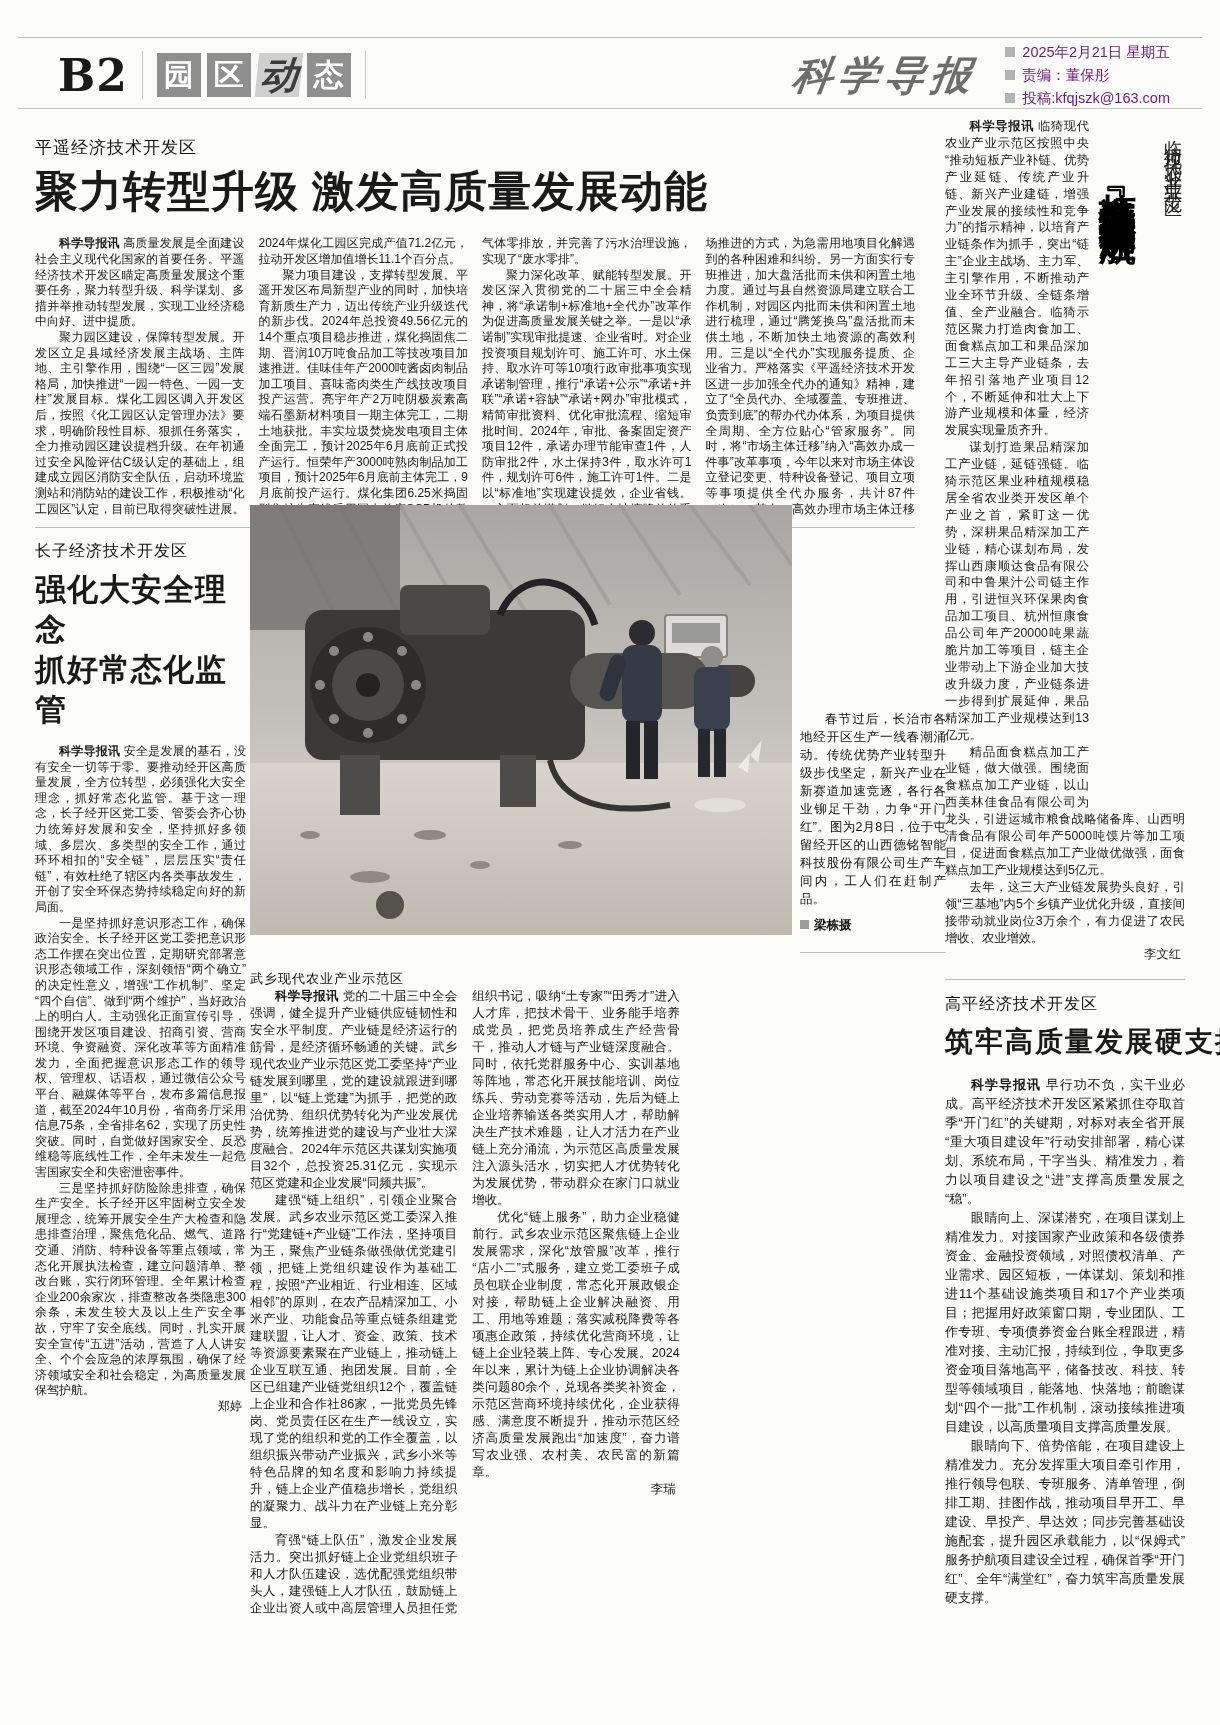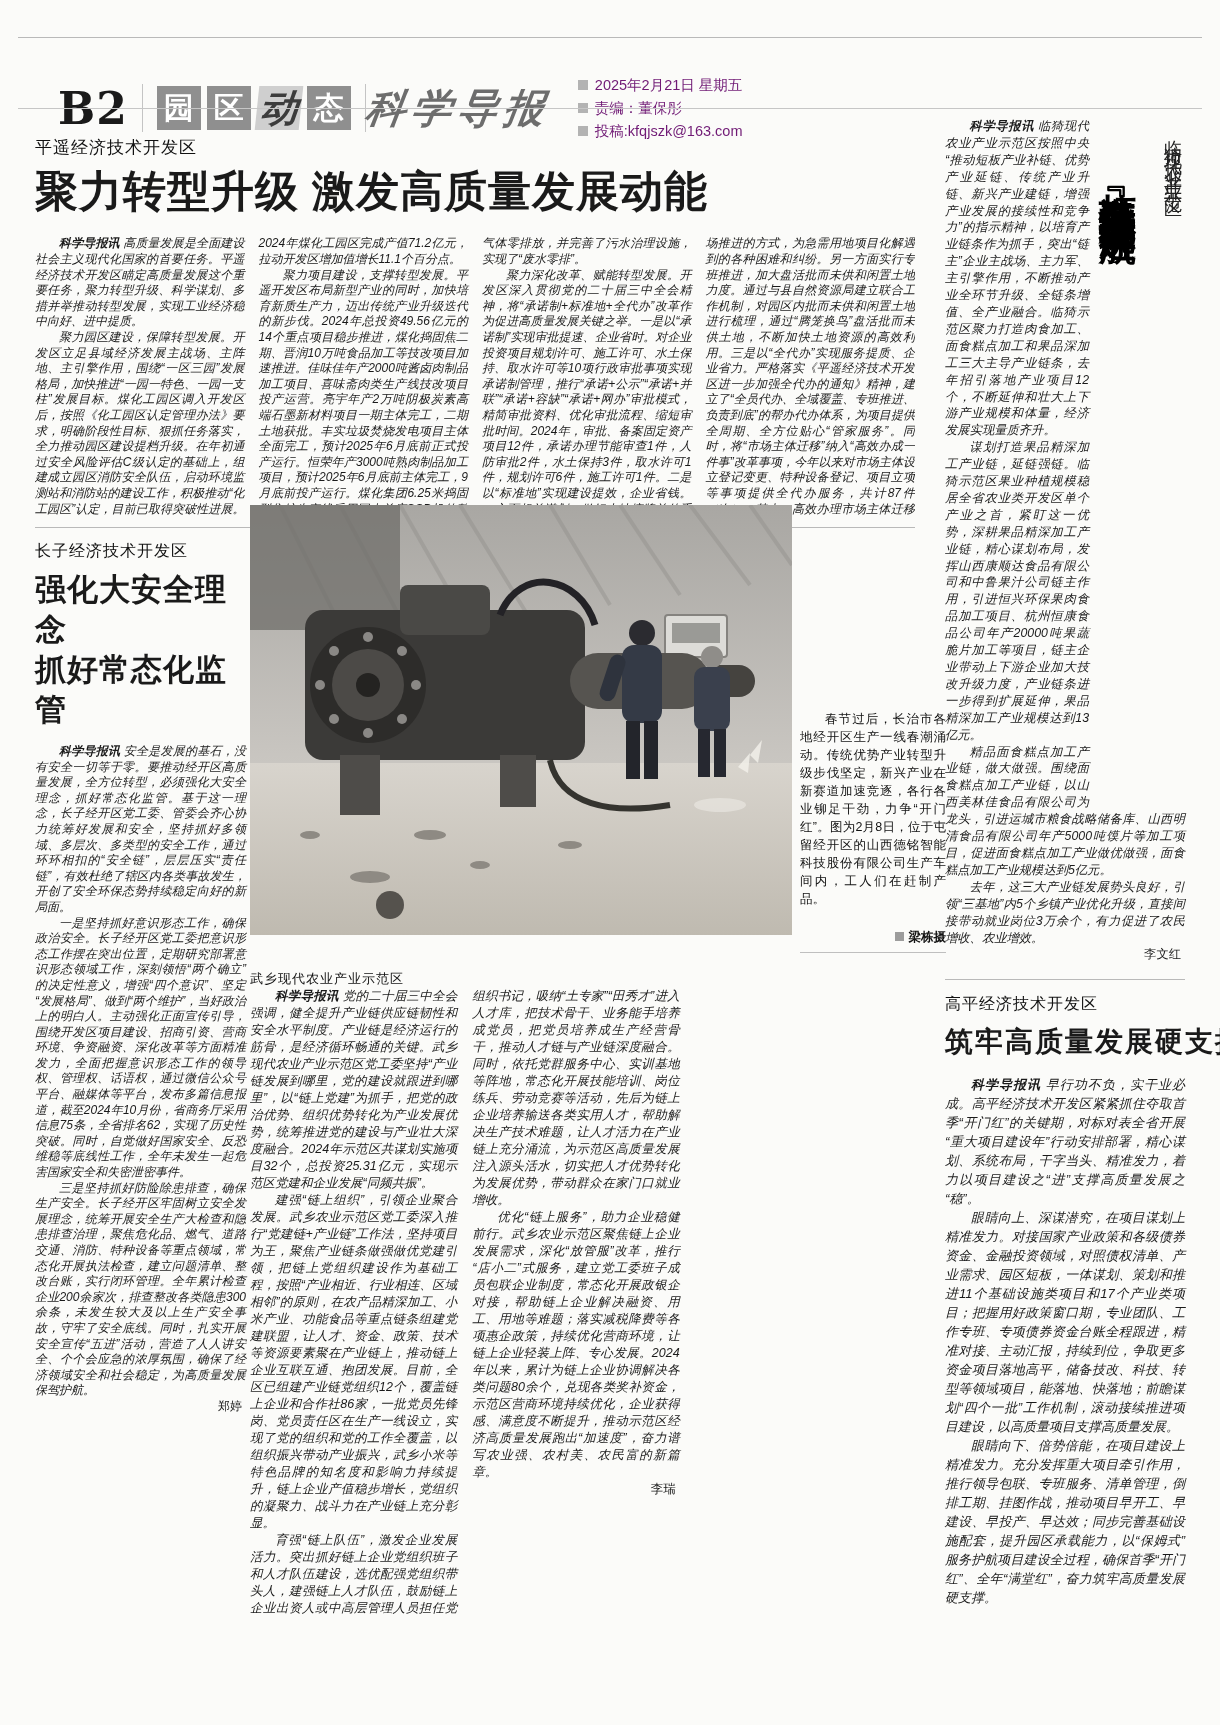--- a/index.html
+++ b/index.html
@@ -1,56 +1,56 @@
 <!DOCTYPE html>
 <html lang="zh"><head>
 <meta charset="utf-8">
 <style>
   html,body{margin:0;padding:0;background:#e8e8e6;}
   #page{position:relative;width:1220px;height:1725px;background:#fbfbf9;margin:0 auto;
         font-family:"Liberation Sans",sans-serif;color:#1a1a1a;overflow:hidden;}
   .hairline{position:absolute;height:0;border-top:1px solid #b9b9b9;}
   
   #masthead{position:absolute;left:20px;top:44px;width:1180px;height:62px;display:flex;
-            justify-content:flex-start;align-items:center;margin-top:33px;}
+            justify-content:space-between;align-items:center;}
   .mast-left{display:flex;align-items:center;gap:14px;padding-left:38px;}
   .page-code{font-family:"DejaVu Serif",serif;font-size:44px;font-weight:700;letter-spacing:1px;}
   .vbar{width:1px;height:48px;background:#c4c4c4;}
   .section-boxes{display:flex;gap:6px;align-items:center;}
   .sec-box{width:44px;height:44px;background:#8f8f8f;color:#fff;display:flex;align-items:center;
            justify-content:center;font-family:"DejaVu Serif",serif;font-weight:700;font-size:30px;}
   .sec-box.cal{background:#cfcfcf;color:#3c3c3c;font-style:italic;font-size:38px;
                font-family:"DejaVu Serif",serif;transform:skewX(-6deg);}
   .mast-right{display:flex;align-items:center;gap:28px;padding-right:30px;}
   .paper-name{font-family:"DejaVu Serif",serif;font-style:italic;font-weight:700;font-size:40px;
               color:#6d6d6d;transform:skewX(-8deg);letter-spacing:6px;}
   .issue-info{font-size:14.5px;line-height:23px;color:#701a75;}
   .issue-info .sq{display:inline-block;width:10px;height:10px;background:#b3b3b3;margin-right:7px;}
   
   .kicker{font-size:17px;color:#111;letter-spacing:1px;}
   p{margin:0;text-indent:2em;}
-  .jbody p{text-align:justify;font-style:italic;}
+  .jbody p{text-align:justify;}
   .byline{display:block;text-align:right;font-weight:400;padding-right:4px;}
   
   #a-pingyao{position:absolute;left:35px;top:136px;width:880px;}
   #a-pingyao .headline{font-size:43px;font-weight:900;letter-spacing:1px;line-height:1.15;
                        margin:8px 0 20px;white-space:nowrap;}
   #a-pingyao .jbody{column-count:4;column-gap:14px;height:304px;column-fill:auto;
                     font-size:12px;line-height:15.6px;overflow:hidden;}
   
   
   #a-changzi{position:absolute;left:35px;top:541px;width:211px;}
   #a-changzi .kicker{font-size:16px;}
   #a-changzi .headline{font-size:31px;font-weight:800;line-height:40px;margin:8px 0 14px;letter-spacing:1px;}
   #a-changzi .jbody{font-size:12px;line-height:15.6px;}
   
   #photo{position:absolute;left:250px;top:505px;width:542px;height:430px;background:#bdbbb7;overflow:hidden;}
   #caption{position:absolute;left:800px;top:710px;width:146px;font-size:12.5px;line-height:18px;
            text-align:justify;color:#111;}
-  #caption .credit{display:block;text-align:right;margin-top:20px;font-weight:700;text-indent:0;}
+  #caption .credit{display:block;text-align:left;margin-top:8px;font-weight:700;text-indent:0;}
   #caption .credit .sq{display:inline-block;width:9px;height:9px;background:#9c9c9c;margin-right:5px;}
   #caption-rule{position:absolute;left:800px;top:952px;width:146px;border-top:1px solid #bfbfbf;}
   
   #a-wuxiang{position:absolute;left:250px;top:970px;width:652px;}
   #a-wuxiang .kicker{font-size:13px;}
   #a-wuxiang .headline{font-family:"DejaVu Serif",serif;font-size:37px;font-weight:700;
                        letter-spacing:1px;margin:10px 0 18px;white-space:nowrap;}
   #a-wuxiang .jbody{column-count:3;column-gap:15px;height:642px;column-fill:auto;
                     font-size:12.5px;line-height:17px;overflow:hidden;}
   
@@ -117,21 +117,21 @@
 
   <div id="a-changzi">
     <div class="kicker">长子经济技术开发区</div>
     <div class="headline">
       <span style="display:block">强化大安全理念</span>
       <span style="display:block">抓好常态化监管</span>
     </div>
     <div class="jbody">
       <div>
           <p><b>科学导报讯 </b>安全是发展的基石，没有安全一切等于零。要推动经开区高质量发展，全方位转型，必须强化大安全理念，抓好常态化监管。基于这一理念，长子经开区党工委、管委会齐心协力统筹好发展和安全，坚持抓好多领域、多层次、多类型的安全工作，通过环环相扣的“安全链”，层层压实“责任链”，有效杜绝了辖区内各类事故发生，开创了安全环保态势持续稳定向好的新局面。</p>
-          <p>一是坚持抓好意识形态工作，确保政治安全。长子经开区党工委把意识形态工作摆在突出位置，定期研究部署意识形态领域工作，深刻领悟“两个确立”的决定性意义，增强“四个意识”、坚定“发展格局”、做到“两个维护”，当好政治上的明白人。主动强化正面宣传引导，围绕开发区项目建设、招商引资、营商环境、争资融资、深化改革等方面精准发力，全面把握意识形态工作的领导权、管理权、话语权，通过微信公众号平台、融媒体等平台，发布多篇信息报道，截至2024年10月份，省商务厅采用信息75条，全省排名62，实现了历史性突破。同时，自觉做好国家安全、反恐维稳等底线性工作，全年未发生一起危害国家安全和失密泄密事件。</p>
+          <p>一是坚持抓好意识形态工作，确保政治安全。长子经开区党工委把意识形态工作摆在突出位置，定期研究部署意识形态领域工作，深刻领悟“两个确立”的决定性意义，增强“工作机制”、坚定“四个自信”、做到“两个维护”，当好政治上的明白人。主动强化正面宣传引导，围绕开发区项目建设、招商引资、营商环境、争资融资、深化改革等方面精准发力，全面把握意识形态工作的领导权、管理权、话语权，通过微信公众号平台、融媒体等平台，发布多篇信息报道，截至2024年10月份，省商务厅采用信息75条，全省排名62，实现了历史性突破。同时，自觉做好国家安全、反恐维稳等底线性工作，全年未发生一起危害国家安全和失密泄密事件。</p>
           <p>三是坚持抓好防险除患排查，确保生产安全。长子经开区牢固树立安全发展理念，统筹开展安全生产大检查和隐患排查治理，聚焦危化品、燃气、道路交通、消防、特种设备等重点领域，常态化开展执法检查，建立问题清单、整改台账，实行闭环管理。全年累计检查企业200余家次，排查整改各类隐患300余条，未发生较大及以上生产安全事故，守牢了安全底线。同时，扎实开展安全宣传“五进”活动，营造了人人讲安全、个个会应急的浓厚氛围，确保了经济领域安全和社会稳定，为高质量发展保驾护航。</p>
         </div>
       <span class="byline">郑婷</span>
     </div>
   </div>
 
   <div id="photo">
     <svg width="542" height="430" viewBox="0 0 542 430" xmlns="http://www.w3.org/2000/svg">
       <defs>
         <linearGradient id="gw" x1="0" y1="0" x2="0" y2="1">

